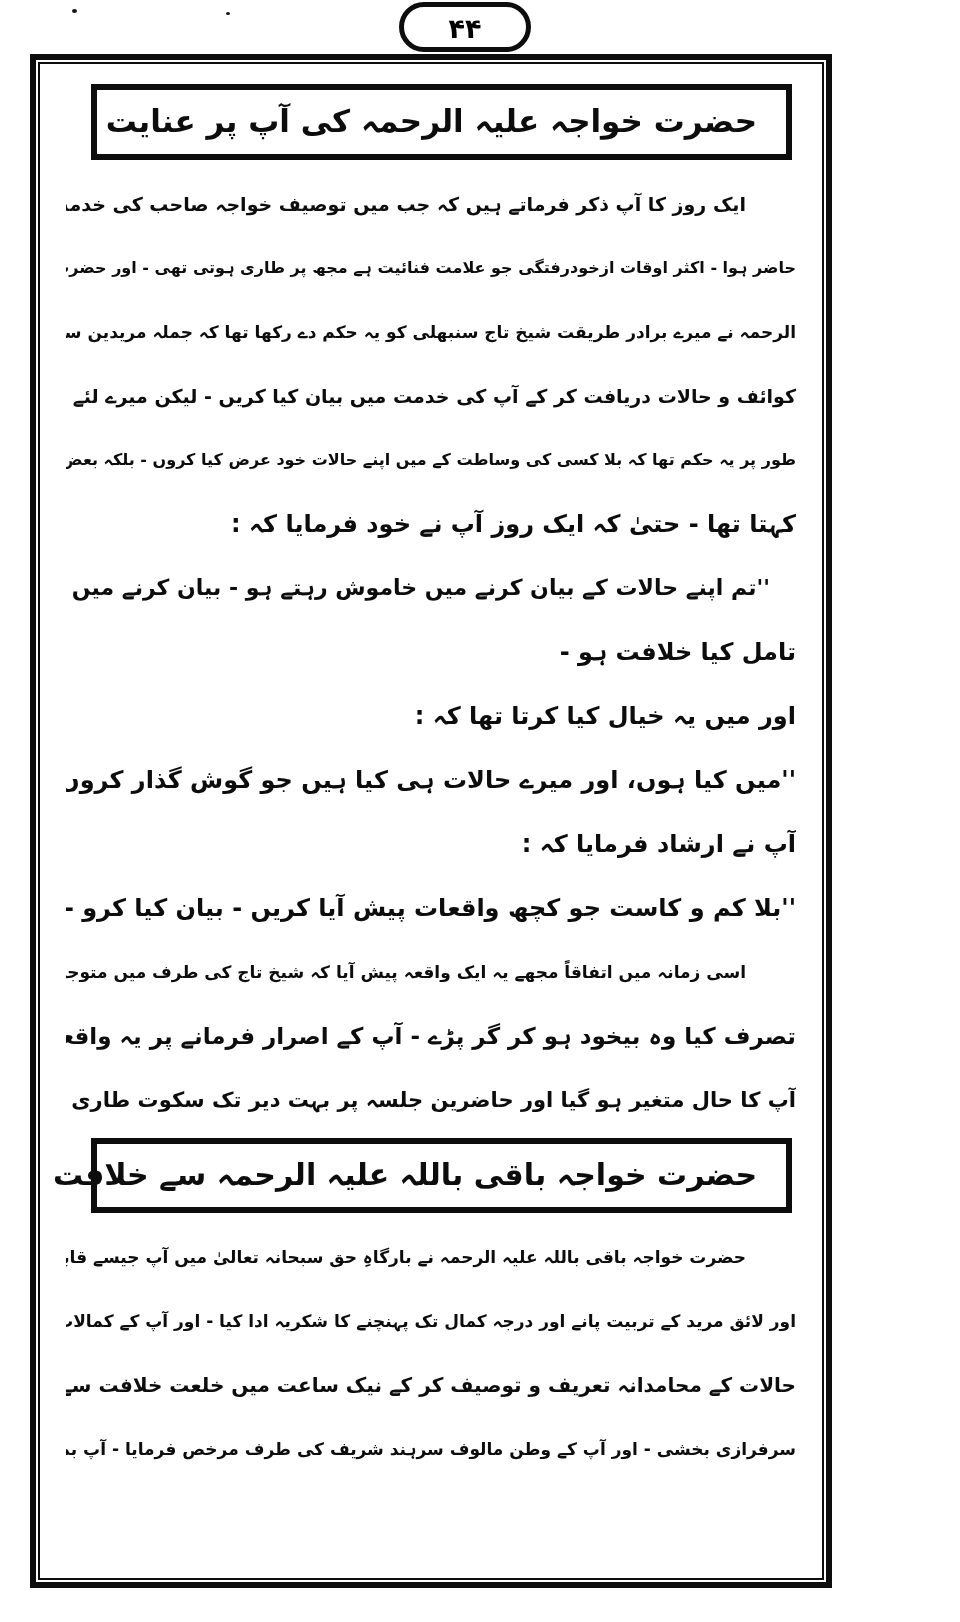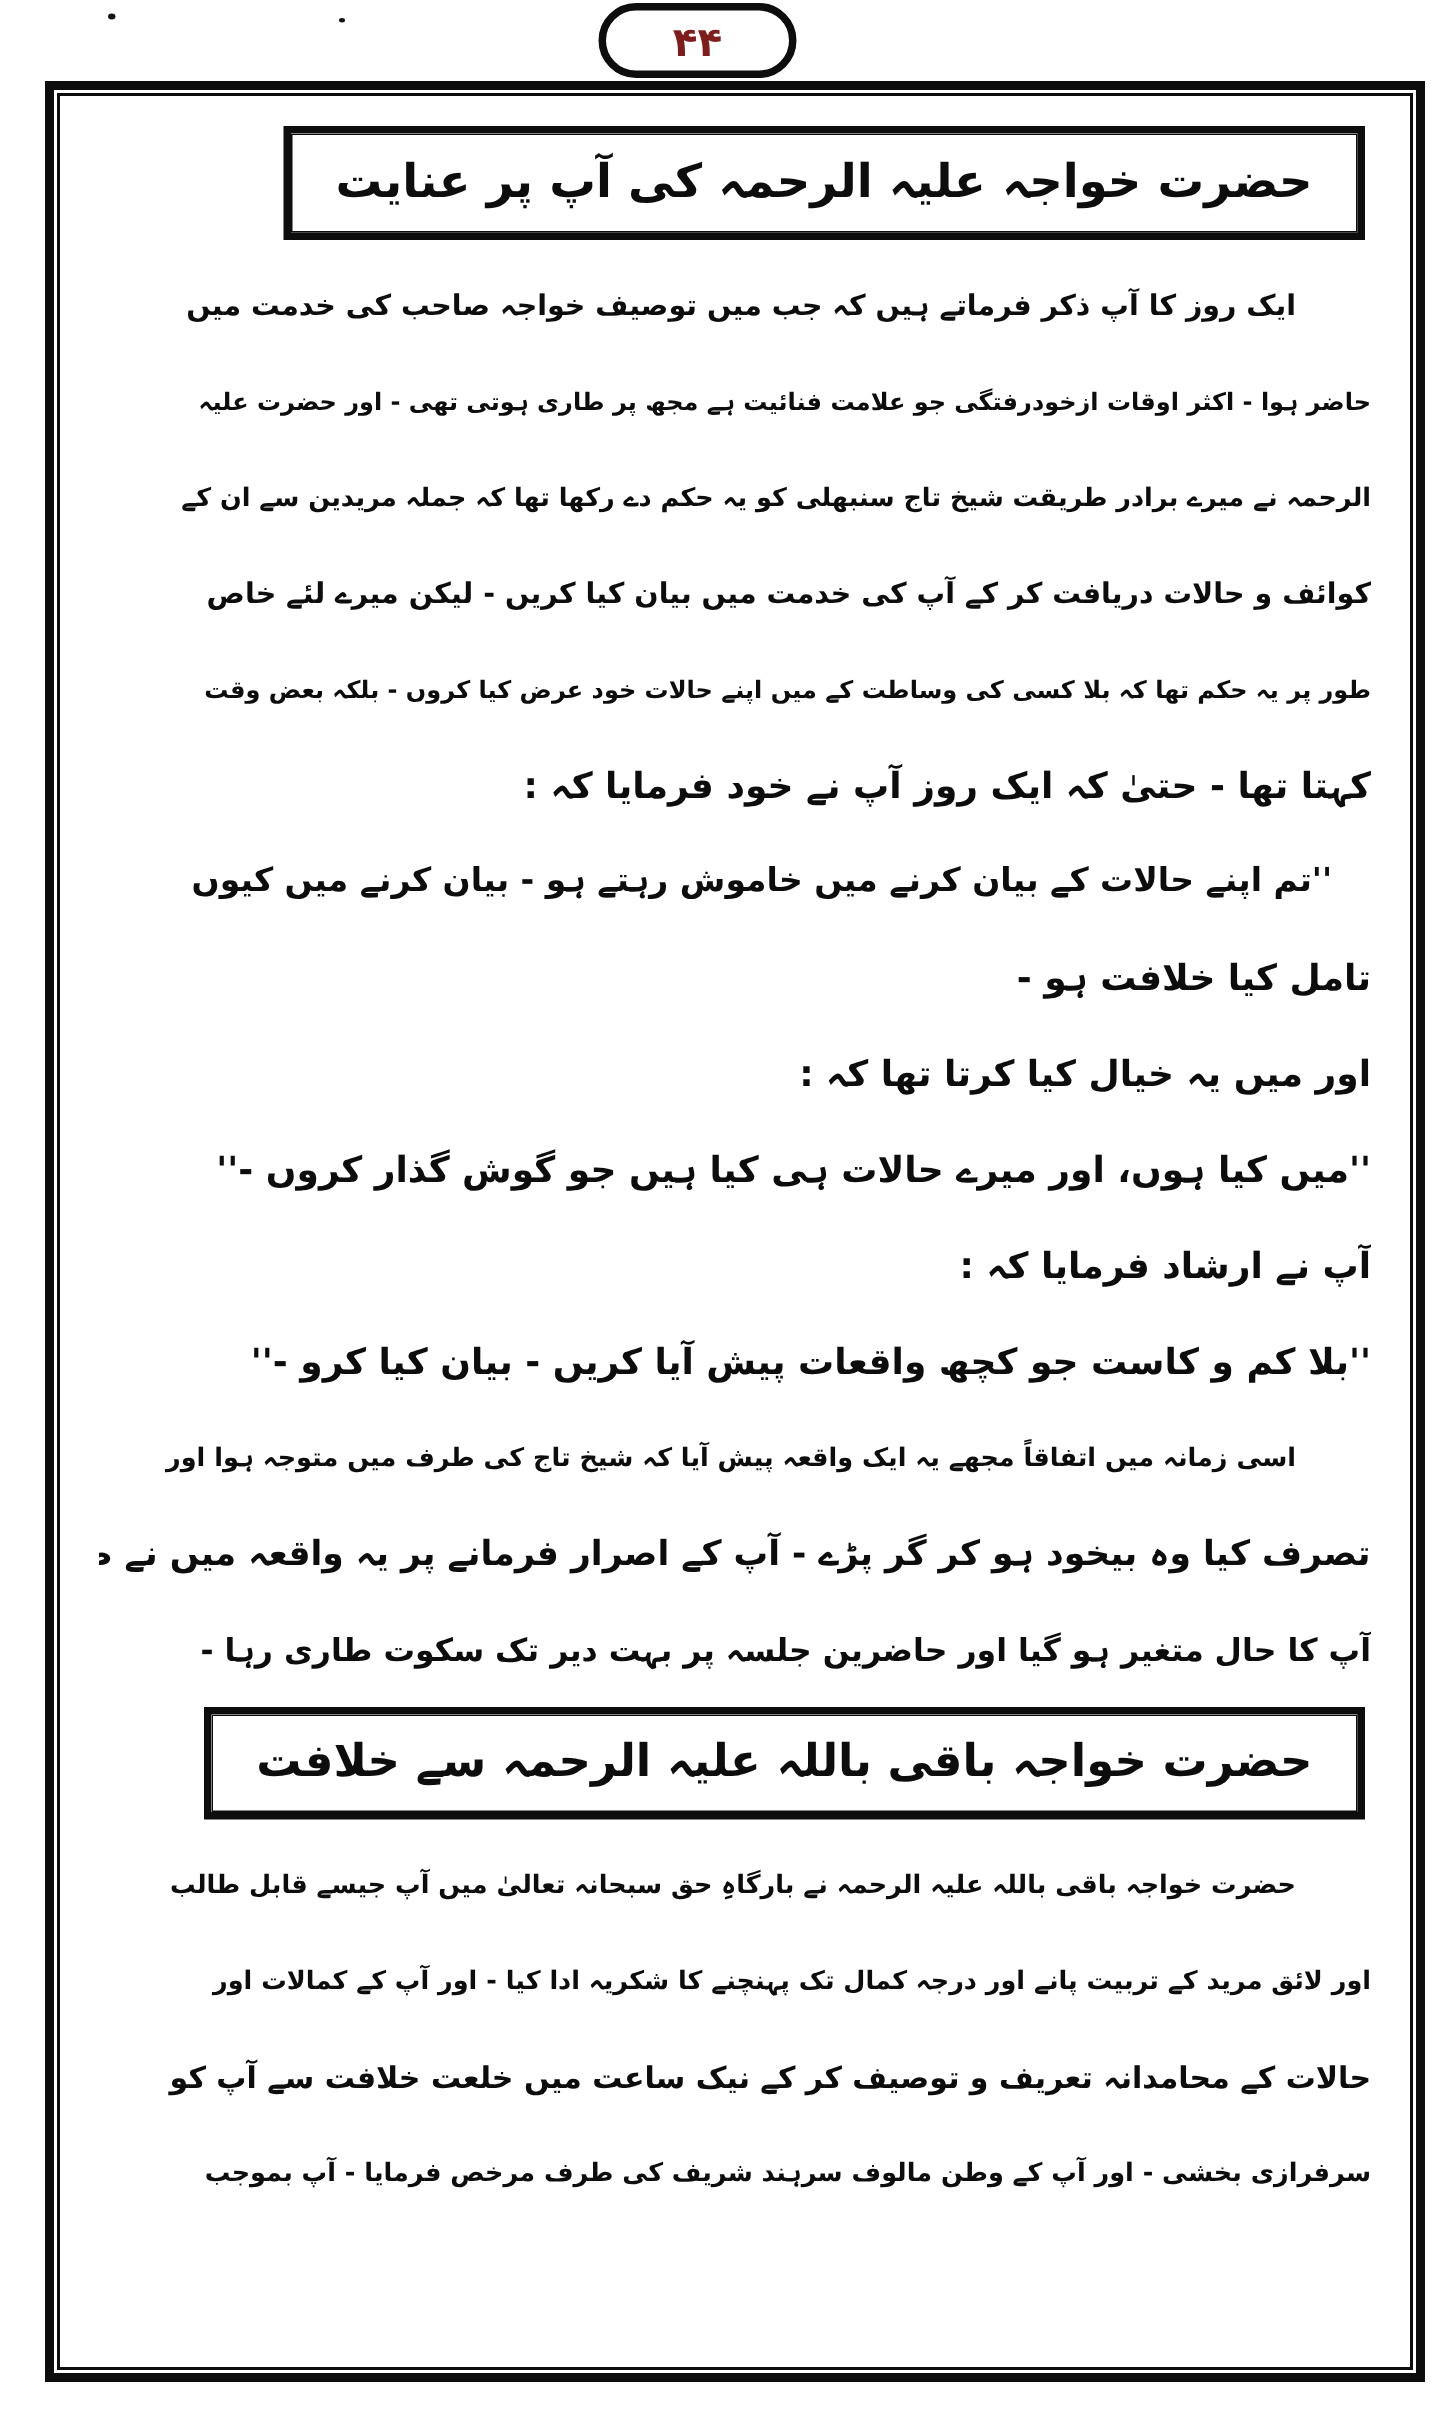--- a/index.html
+++ b/index.html
@@ -9,25 +9,25 @@
     font-family:"DejaVu Sans",sans-serif;
     overflow:hidden;
   }
   .page-number-badge{
     position:absolute;top:2px;left:399px;width:132px;height:50px;
     border:5px solid #0d0d0d;border-radius:28px;background:#ffffff;
     display:flex;align-items:center;justify-content:center;z-index:3;
     box-sizing:border-box;
   }
   .page-number{
-    font-size:27px;font-weight:bold;color:#7f1d1d;line-height:1;
+    font-size:27px;font-weight:bold;color:#000000;line-height:1;
     padding-top:2px;
   }
   .frame{
-    position:absolute;left:30px;top:54px;width:920px;height:1534px;
+    position:absolute;left:30px;top:54px;width:802px;height:1534px;
     border:6px solid #0d0d0d;box-sizing:border-box;background:#ffffff;
   }
   .frame-inner{
     position:absolute;inset:2px;border:2px solid #0d0d0d;
     box-sizing:border-box;
   }
   .content{
     position:absolute;inset:0;padding:14px 26px 0 26px;
     direction:rtl;color:#0d0d0d;
   }

